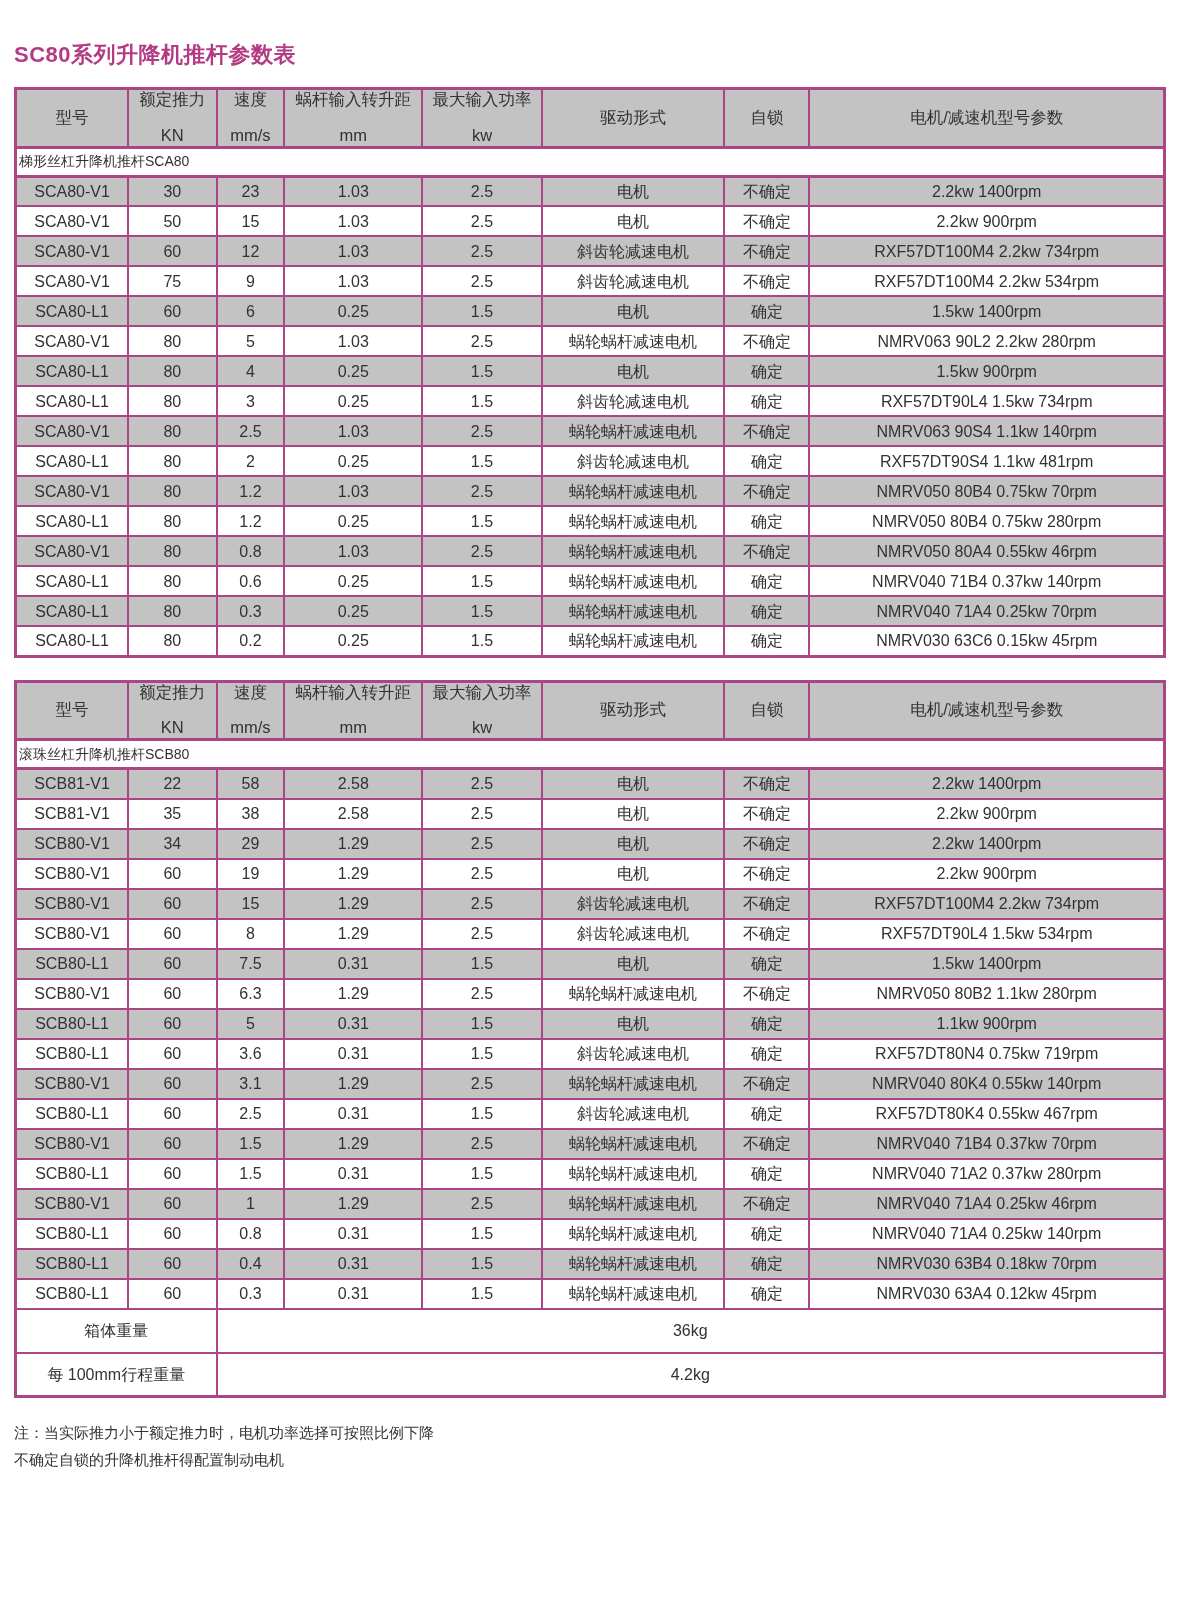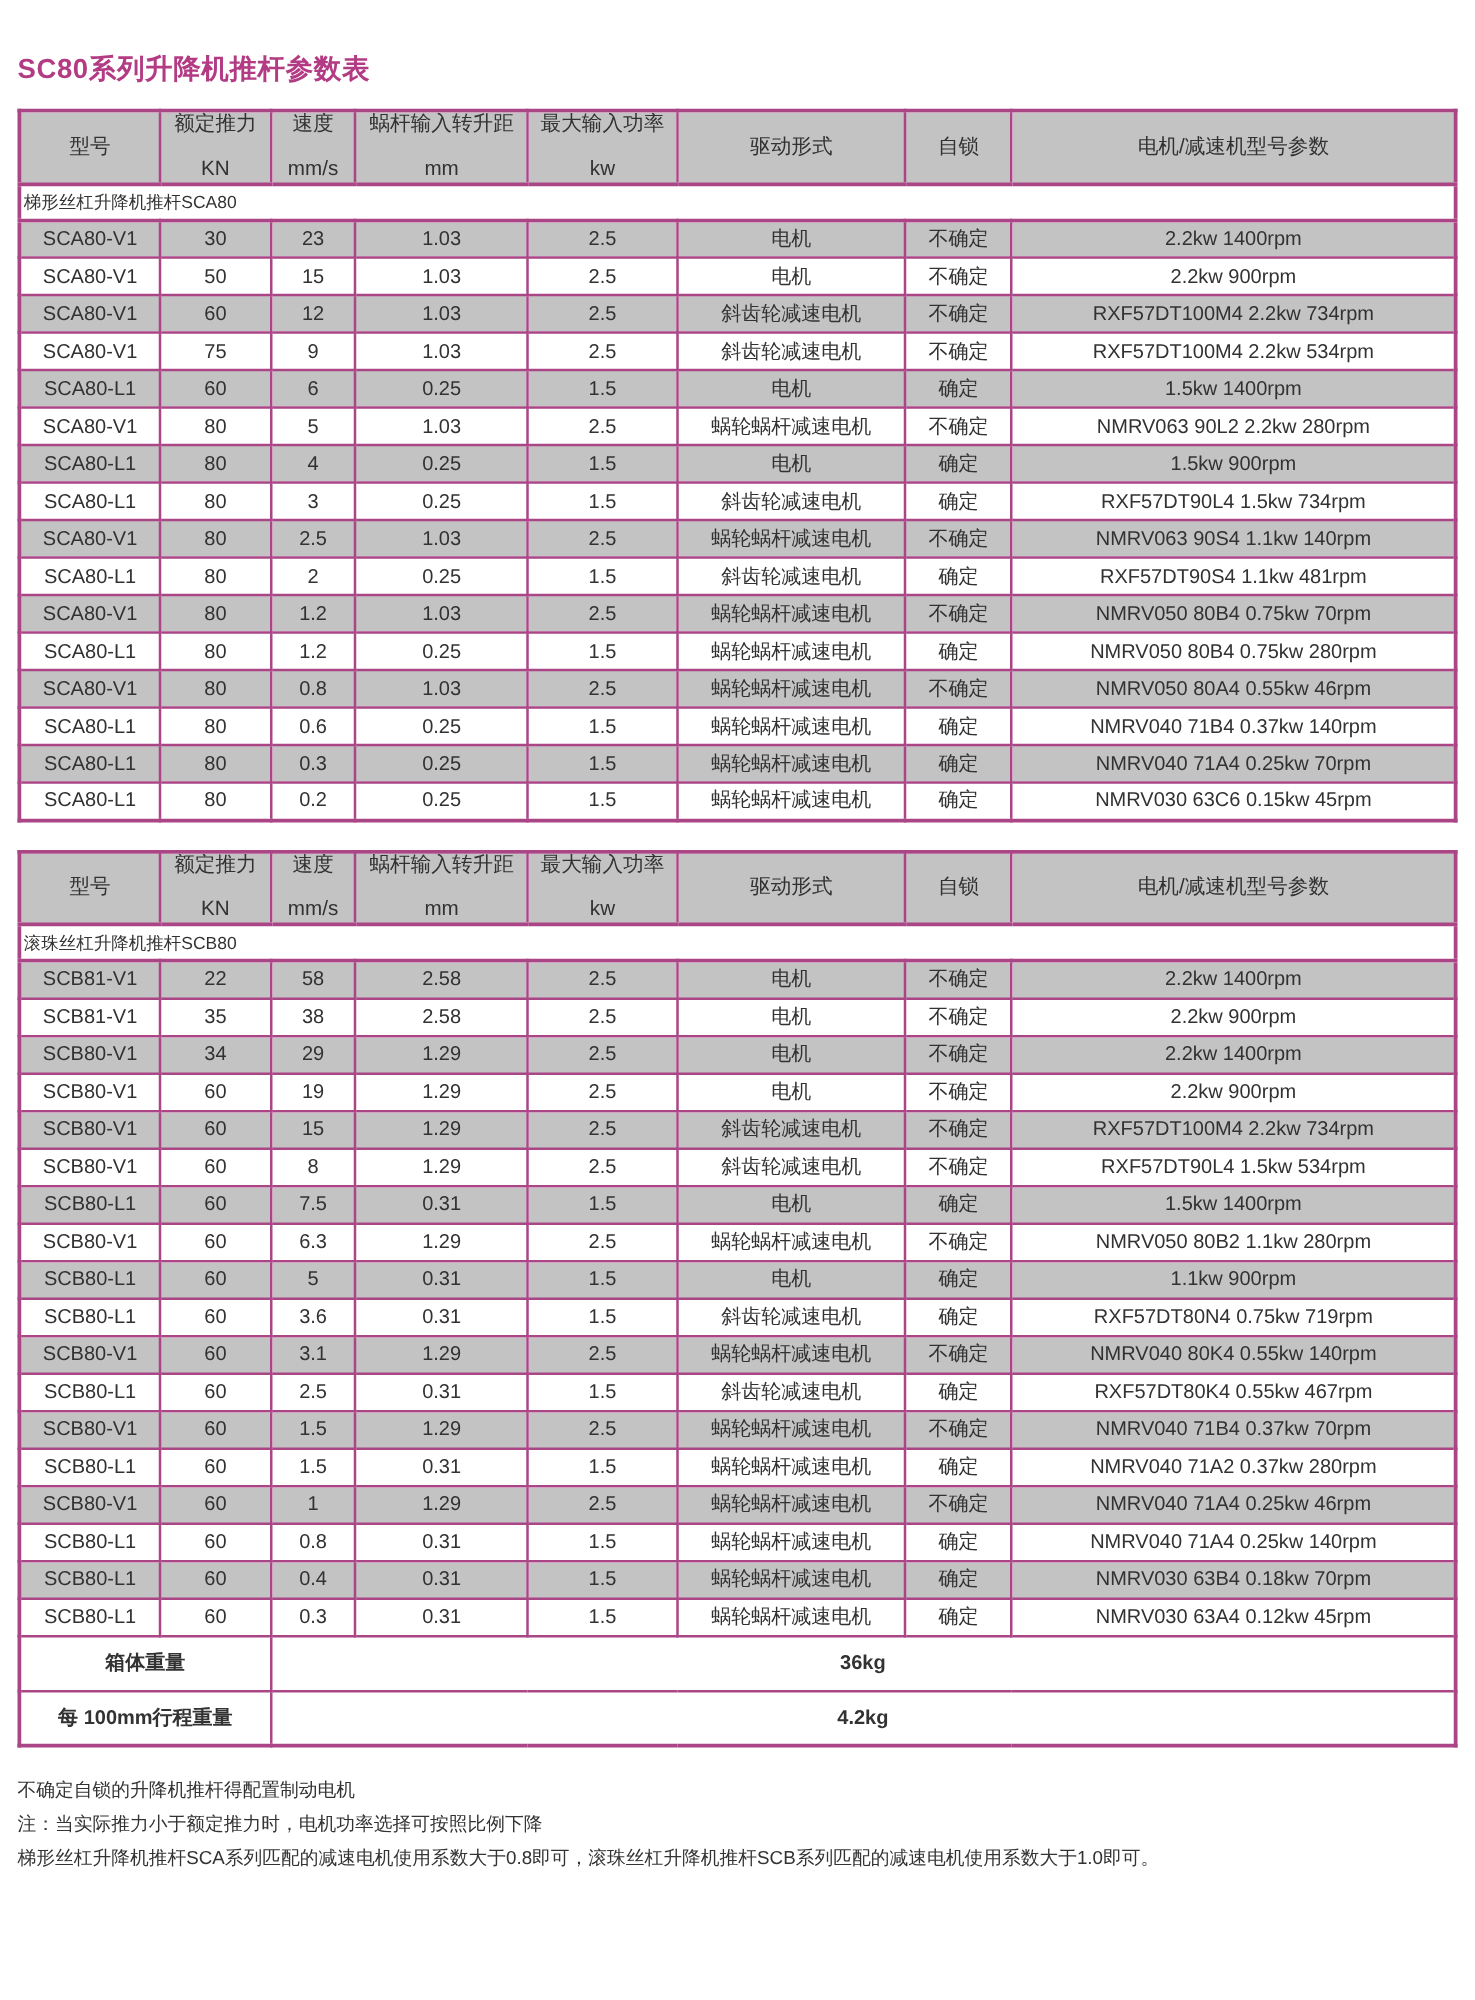--- a/index.html
+++ b/index.html
@@ -50,21 +50,21 @@
   table.spec thead th .l2{margin-top:16px;}
   table.spec tr.gray td{background:var(--gray);}
   table.spec td.section{
     text-align:left;
     background:#ffffff;
     font-size:14px;
     padding-left:2px;
     height:29px;
     border-bottom:3px solid var(--accent);
   }
-  table.spec tr.footer td{background:#ffffff;height:44px;font-weight:bold;}
+  table.spec tr.footer td{background:#ffffff;height:44px;}
   .notes{margin-top:20px;}
   .notes p{
     font-size:15px;
     line-height:1.78;
     color:#333333;
   }
 </style>
 </head>
 <body>
 
@@ -513,17 +513,16 @@
           <td colspan="6">36kg</td>
         </tr>
         <tr class="footer">
           <td colspan="2">每 100mm行程重量</td>
           <td colspan="6">4.2kg</td>
         </tr>
       </tbody>
     </table>
 
   <div class="notes">
+      <p>注：当实际推力小于额定推力时，电机功率选择可按照比例下降</p>
       <p>不确定自锁的升降机推杆得配置制动电机</p>
-      <p>注：当实际推力小于额定推力时，电机功率选择可按照比例下降</p>
-      <p>梯形丝杠升降机推杆SCA系列匹配的减速电机使用系数大于0.8即可，滚珠丝杠升降机推杆SCB系列匹配的减速电机使用系数大于1.0即可。</p>
     </div>
 </div>
 
 </body></html>

